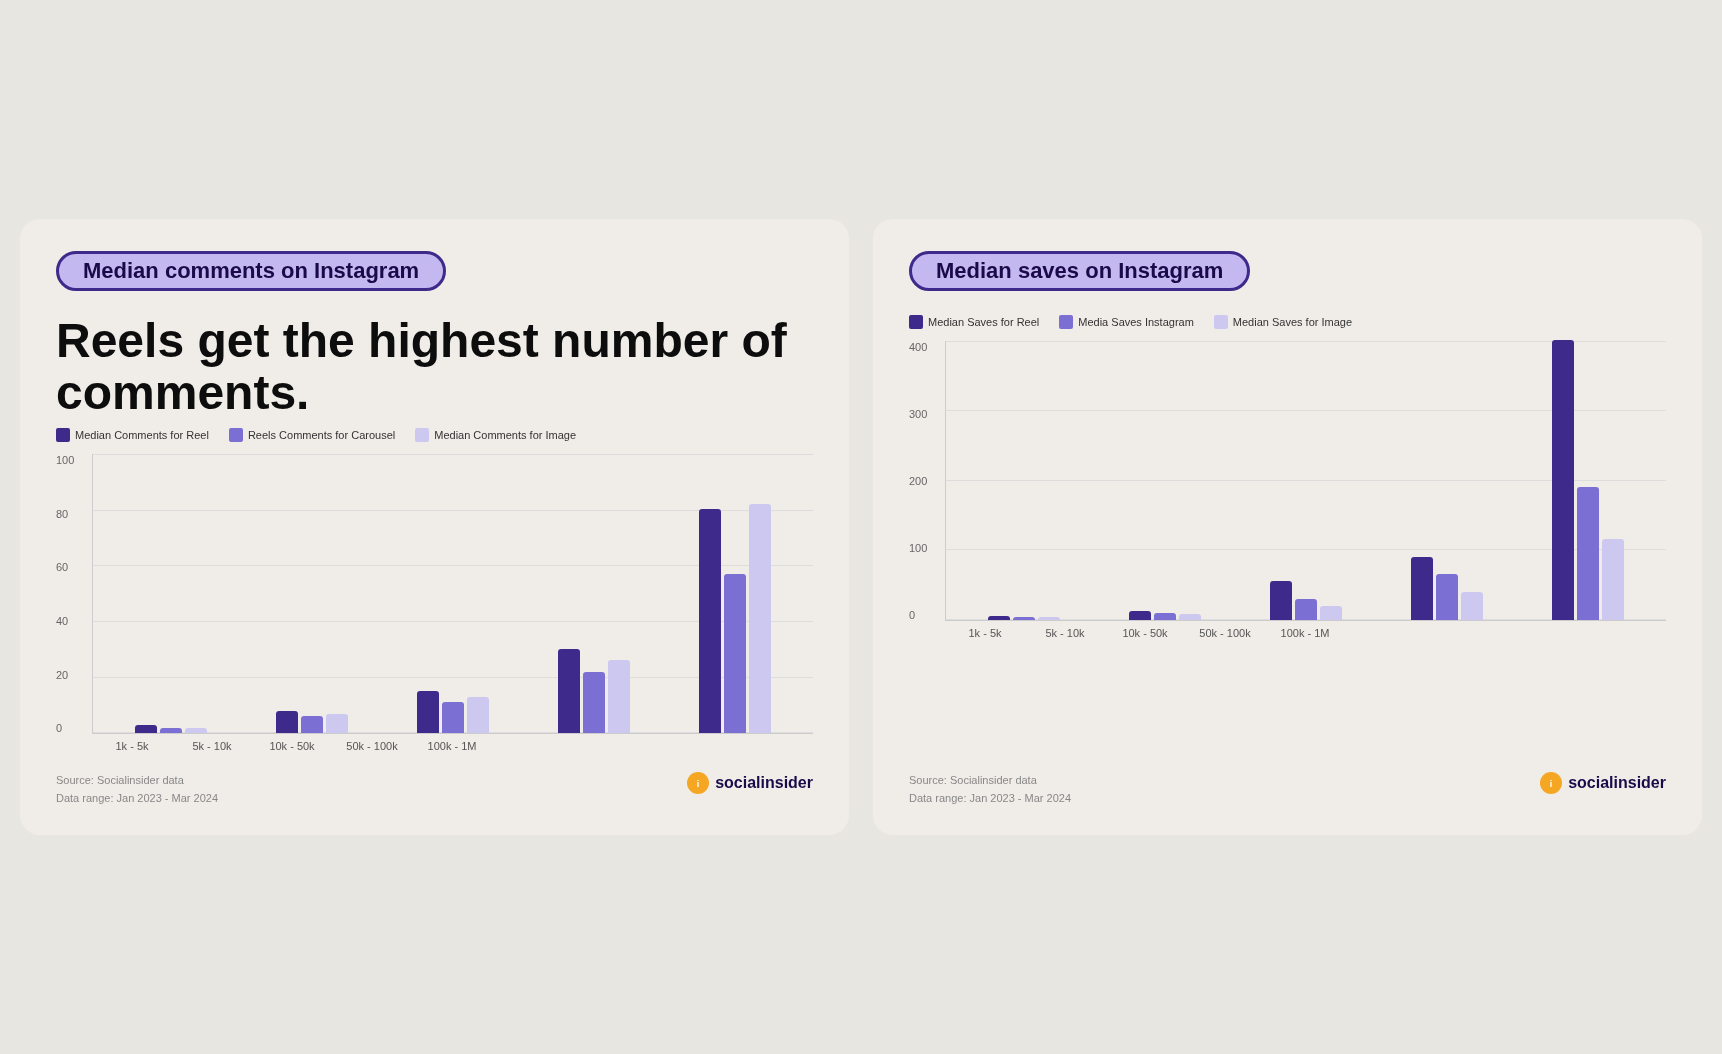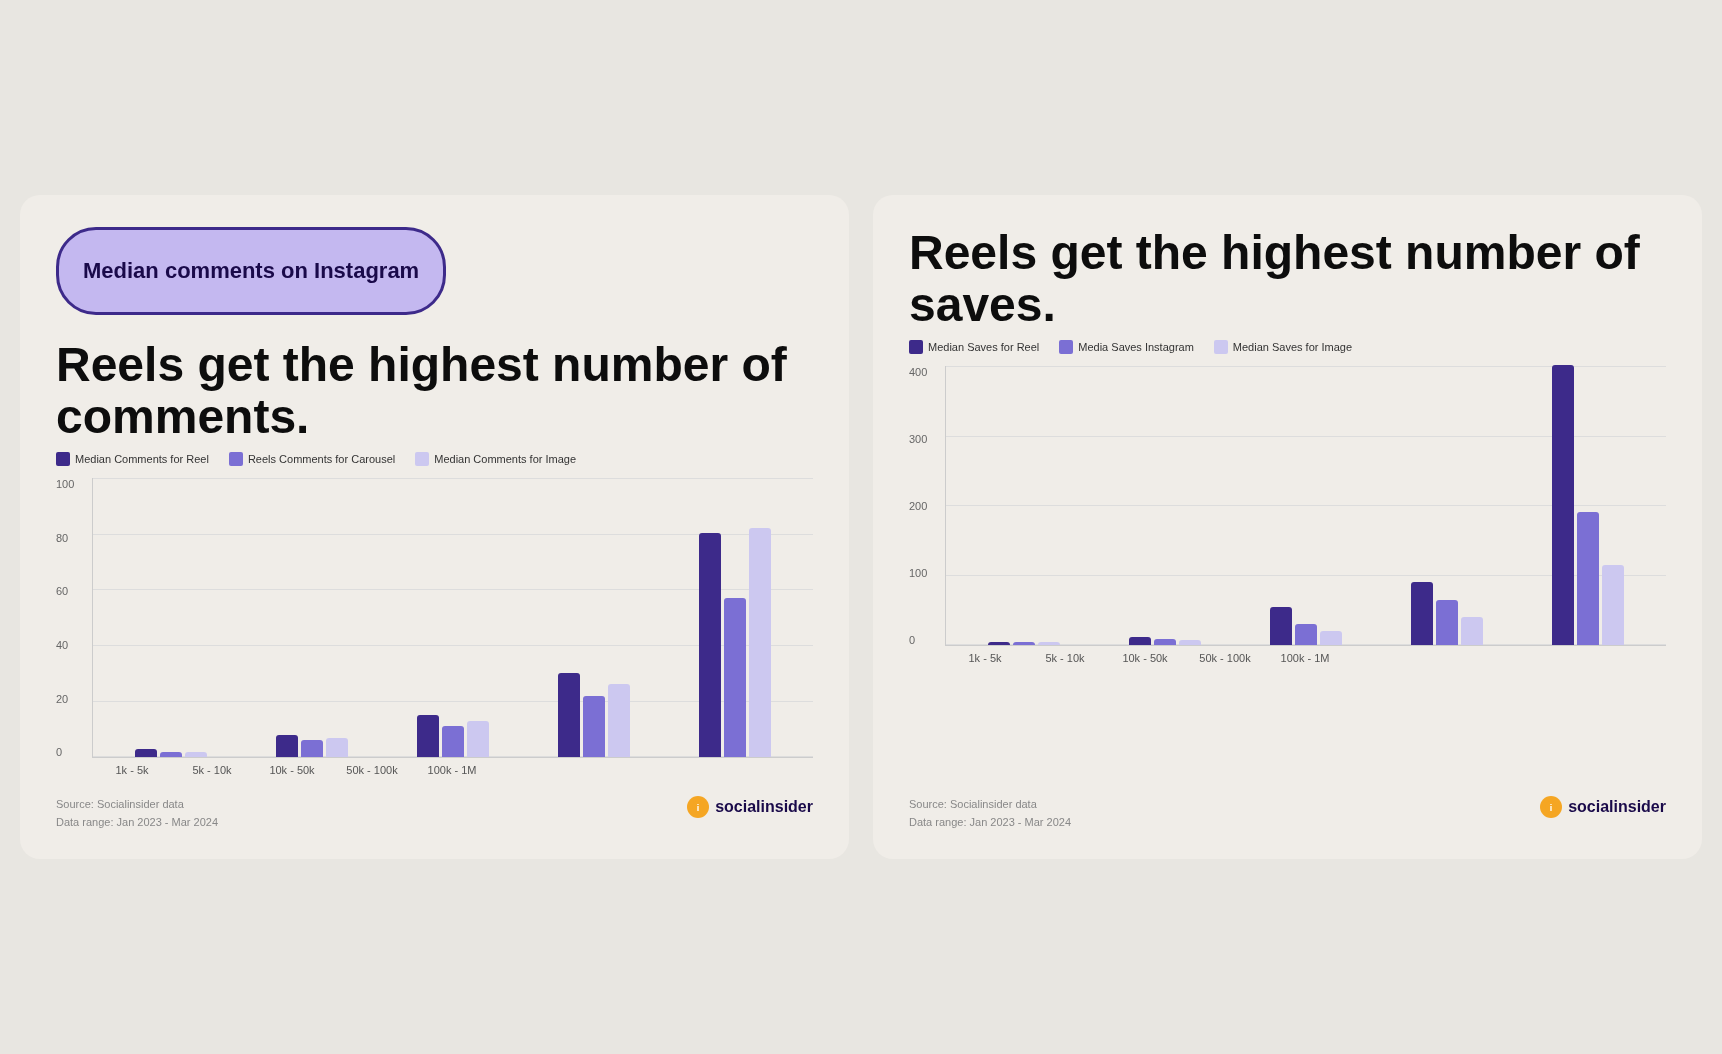--- a/index.html
+++ b/index.html
@@ -24,21 +24,21 @@
       padding: 32px 36px 28px 36px;
       flex: 1;
       display: flex;
       flex-direction: column;
     }
     .badge {
       display: inline-block;
       background: #c4b8f0;
       border: 3px solid #3d2a8a;
       border-radius: 40px;
-      padding: 28px 24px;
+      padding: 4px 24px;
       margin-bottom: 24px;
       align-self: flex-start;
     }
     .badge-text {
       font-size: 22px;
       font-weight: 800;
       color: #1a0a4a;
     }
     .headline {
       font-size: 48px;
@@ -248,21 +248,21 @@
             <svg width="14" height="14" viewBox="0 0 14 14">
               <circle cx="7" cy="7" r="6" fill="#f5a623"></circle>
               <text x="7" y="11" text-anchor="middle" font-size="9" font-weight="900" fill="white">i</text>
             </svg>
           </div>
           <span>socialinsider</span>
         </div>
       </div>
     </div>
     <div class="card">
-      <div class="headline">Reels get the highest number of saves.</div>
+      <div class="badge"><span class="badge-text">Median saves on Instagram</span></div>
       <div class="legend">
         <div class="legend-item">
           <div class="legend-color" style="background: rgb(61, 42, 138);"></div>
           <span>Median Saves for Reel</span>
         </div>
         <div class="legend-item">
           <div class="legend-color" style="background: rgb(123, 111, 212);"></div>
           <span>Media Saves Instagram</span>
         </div>
         <div class="legend-item">

